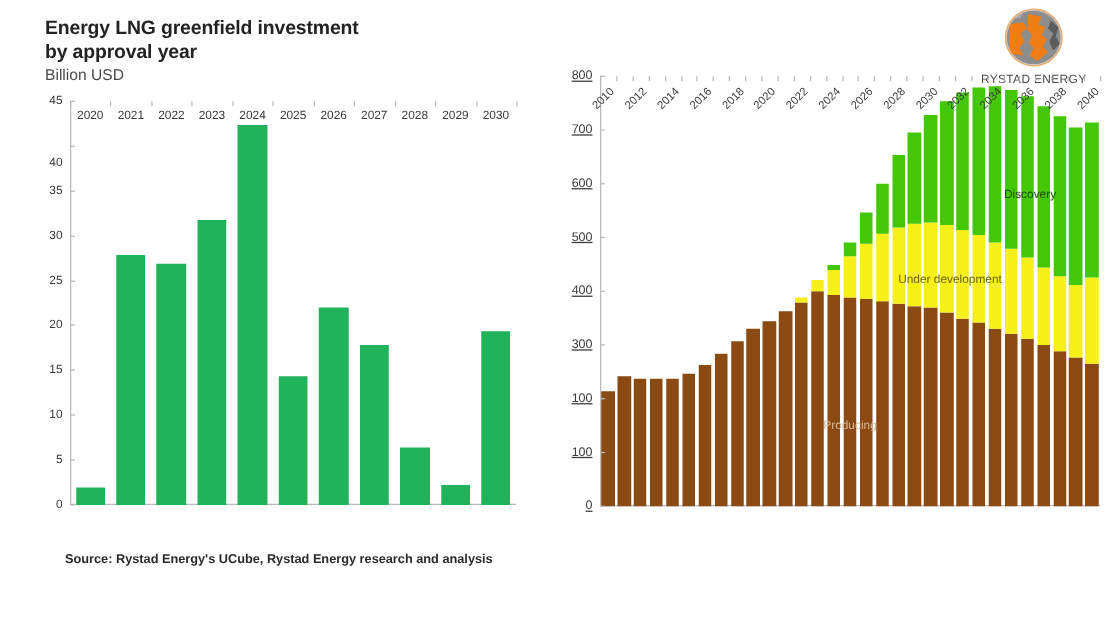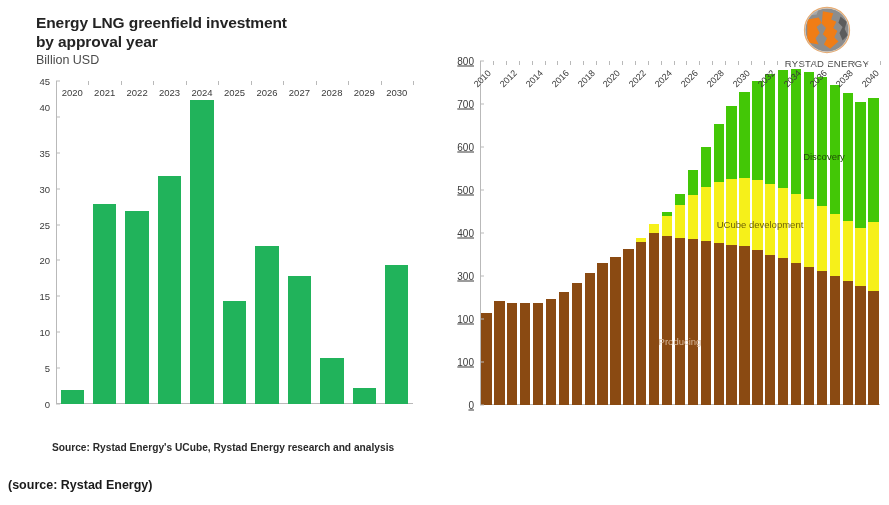--- a/index.html
+++ b/index.html
@@ -193,21 +193,21 @@
         <div class="ytick" style="top: 215.333px;">15</div>
         <div class="ytick-mark" style="top: 215.333px;"></div>
         <div class="ytick" style="top: 179.444px;">20</div>
         <div class="ytick-mark" style="top: 179.444px;"></div>
         <div class="ytick" style="top: 143.556px;">25</div>
         <div class="ytick-mark" style="top: 143.556px;"></div>
         <div class="ytick" style="top: 107.667px;">30</div>
         <div class="ytick-mark" style="top: 107.667px;"></div>
         <div class="ytick" style="top: 71.7778px;">35</div>
         <div class="ytick-mark" style="top: 71.7778px;"></div>
-        <div class="ytick" style="top: 26px;">40</div>
+        <div class="ytick" style="top: 49px;">40</div>
         <div class="ytick-mark" style="top: 35.8889px;"></div>
         <div class="ytick" style="top: 0px;">45</div>
         <div class="ytick-mark" style="top: 0px;"></div>
         <div class="xlabel" style="left: 16.2273px;">2020</div>
         <div class="xtick-mark" style="left: 0px;"></div>
         <div class="xlabel" style="left: 48.6818px;">2021</div>
         <div class="xtick-mark" style="left: 32.4545px;"></div>
         <div class="xlabel" style="left: 81.1364px;">2022</div>
         <div class="xtick-mark" style="left: 64.9091px;"></div>
         <div class="xlabel" style="left: 113.591px;">2023</div>
@@ -382,21 +382,21 @@
             <div class="seg" style="background: rgb(67, 199, 6); height: 125.56px; bottom: 177.16px;"></div>
           </div>
           <div class="bar" style="left: 388.387px; width: 10.3226px; height: 344px;">
             <div class="seg" style="background: rgb(138, 74, 18); height: 114.38px; bottom: 0px;"></div>
             <div class="seg" style="background: rgb(246, 240, 26); height: 68.8px; bottom: 114.38px;"></div>
             <div class="seg" style="background: rgb(67, 199, 6); height: 123.84px; bottom: 183.18px;"></div>
           </div>
         </div>
 
       <div class="series-label" id="lbl-producing" style="left: 200px; top: 279.5px; transform: translate(-50%, -50%);">Producing</div>
-      <div class="series-label" id="lbl-underdev" style="left: 280px; top: 163.4px; transform: translate(-50%, -50%);">UCube development</div>
+      <div class="series-label" id="lbl-underdev" style="left: 280px; top: 163.4px; transform: translate(-50%, -50%);">Under development</div>
       <div class="series-label" id="lbl-discovery" style="left: 344px; top: 94.6px; transform: translate(-50%, -50%);">Discovery</div>
     <div class="ytick" style="top: 344px;">0</div>
         <div class="ytick-mark" style="top: 344px;"></div>
         <div class="ytick" style="top: 301px;">100</div>
         <div class="ytick-mark" style="top: 301px;"></div>
         <div class="ytick" style="top: 258px;">100</div>
         <div class="ytick-mark" style="top: 258px;"></div>
         <div class="ytick" style="top: 215px;">300</div>
         <div class="ytick-mark" style="top: 215px;"></div>
         <div class="ytick" style="top: 172px;">400</div>
@@ -454,15 +454,14 @@
         <div class="xtick-mark" style="left: 361.29px;"></div>
         <div class="xlabel" style="left: 367.742px;">2038</div>
         <div class="xtick-mark" style="left: 374.194px;"></div>
         <div class="xtick-mark" style="left: 387.097px;"></div>
         <div class="xlabel" style="left: 393.548px;">2040</div>
         <div class="xtick-mark" style="left: 400px;"></div>
       </div>
   </div>
 
   <div id="source-line">Source: Rystad Energy's UCube, Rystad Energy research and analysis</div>
-  <div id="caption-line">(source: Rystad Energy)</div>
 
 </div>
 
 </body></html>

